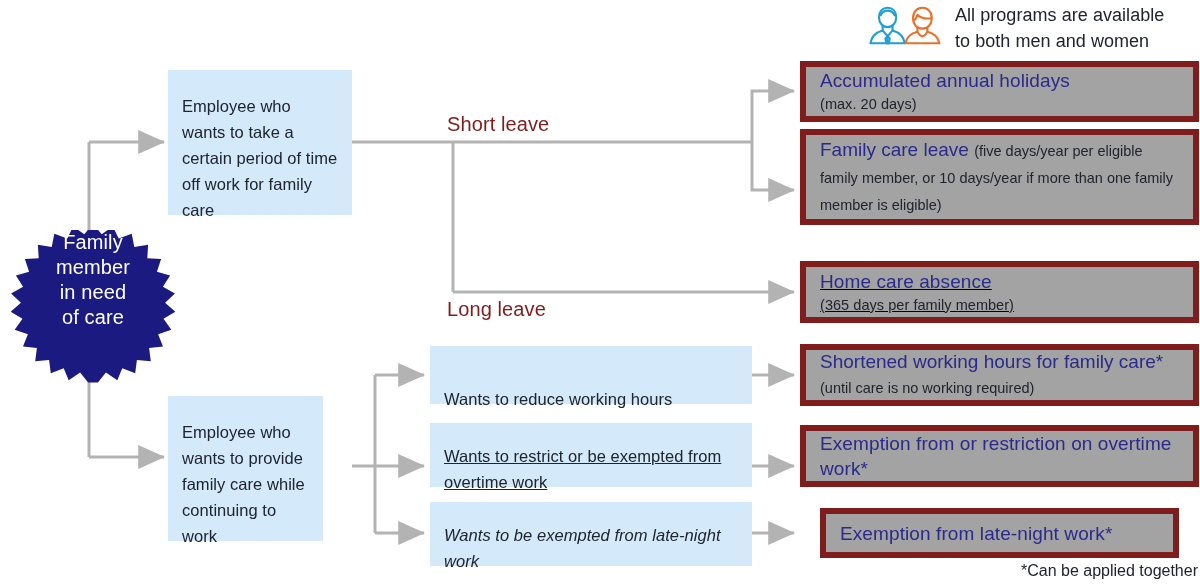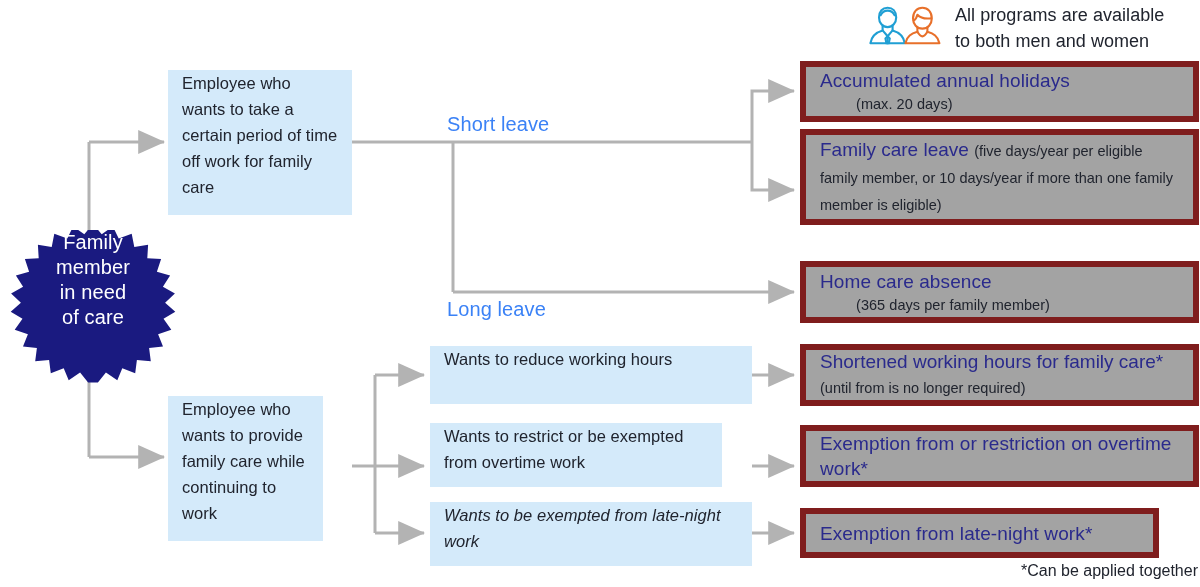--- a/index.html
+++ b/index.html
@@ -11,32 +11,32 @@
 
   
   .star-wrap{position:absolute;left:8px;top:230px;width:170px;height:155px;}
   .star-label{position:absolute;left:0;top:0;width:170px;height:155px;
     display:flex;flex-direction:column;align-items:center;justify-content:flex-start;
     color:#ffffff;font-size:20px;line-height:25px;text-align:center;letter-spacing:.1px;}
 
   
   .bluebox{position:absolute;background:#d4eafa;box-sizing:border-box;
     color:#20242e;font-size:16.5px;line-height:26px;letter-spacing:.05px;}
-  .bluebox .inner{padding:0 14px;height:100%;display:flex;flex-direction:column;justify-content:flex-start;}
+  .bluebox .inner{padding:8px 14px;height:100%;display:flex;flex-direction:column;justify-content:flex-end;}
 
   
   .navybox{position:absolute;box-sizing:border-box;border:6px solid #7f1d1d;background:#a3a3a3;}
   .navybox .inner{padding:0 14px;height:100%;display:flex;flex-direction:column;justify-content:center;}
   .nb-title{color:#2a2a8c;font-size:19px;line-height:25px;letter-spacing:.1px;}
-  .nb-sub{color:#20242e;font-size:14.5px;line-height:22px;letter-spacing:.05px;margin-left:36px;}
+  .nb-sub{color:#20242e;font-size:14.5px;line-height:22px;letter-spacing:.05px;}
   .nb-line{color:#2a2a8c;font-size:19px;line-height:25px;}
   .nb-line .sub{color:#20242e;font-size:14.5px;}
 
   
-  .branch-label{position:absolute;color:#3b82f6;font-size:20px;line-height:24px;letter-spacing:.1px;}
+  .branch-label{position:absolute;color:#7f1d1d;font-size:20px;line-height:24px;letter-spacing:.1px;}
 
   
   .note{position:absolute;left:955px;top:2px;width:248px;color:#20242e;
         font-size:18px;line-height:26px;letter-spacing:.05px;}
   .people-icon{position:absolute;left:866px;top:3px;width:86px;height:46px;}
 
   
   .footnote{position:absolute;right:2px;top:560px;color:#20242e;font-size:16px;line-height:22px;}
 </style>
 </head>
@@ -108,21 +108,21 @@
 
   <div class="branch-label" style="left:447px;top:112px;">Short leave</div>
   <div class="branch-label" style="left:447px;top:297px;">Long leave</div>
 
   <div class="bluebox" style="left:430px;top:346px;width:322px;height:58px;">
     <div class="inner">
         <span>Wants to reduce working hours</span>
       </div>
   </div>
 
-  <div class="bluebox" style="left:430px;top:423px;width:292px;height:64px;">
+  <div class="bluebox" style="left:430px;top:423px;width:322px;height:64px;text-decoration:underline;">
     <div class="inner">
         <span>Wants to restrict or be exempted from overtime work</span>
       </div>
   </div>
 
   <div class="bluebox" style="left:430px;top:502px;width:322px;height:64px;font-style:italic;">
     <div class="inner">
         <span>Wants to be exempted from late-night work</span>
       </div>
   </div>
@@ -136,43 +136,43 @@
 
   <div class="navybox" style="left:800px;top:129px;width:399px;height:96px;">
     <div class="inner">
       <div class="nb-line">
         <span>Family care leave</span>
         <span class="sub">(five days/year per eligible family member, or 10 days/year if more than one family member is eligible)</span>
       </div>
     </div>
   </div>
 
-  <div class="navybox" style="left:800px;top:261px;width:399px;height:62px;">
+  <div class="navybox" style="left:800px;top:261px;width:399px;height:62px;text-decoration:underline;">
     <div class="inner">
       <div class="nb-title">Home care absence</div>
       <div class="nb-sub">(365 days per family member)</div>
     </div>
   </div>
 
   <div class="navybox" style="left:800px;top:344px;width:399px;height:62px;">
     <div class="inner">
       <div class="nb-line">
         <span>Shortened working hours for family care*</span>
-        <span class="sub">(until from is no longer required)</span>
+        <span class="sub">(until care is no working required)</span>
       </div>
     </div>
   </div>
 
   <div class="navybox" style="left:800px;top:425px;width:399px;height:62px;">
     <div class="inner">
       <div class="nb-title">Exemption from or restriction on overtime work*</div>
     </div>
   </div>
 
-  <div class="navybox" style="left:800px;top:508px;width:359px;height:50px;">
+  <div class="navybox" style="left:820px;top:508px;width:359px;height:50px;">
     <div class="inner">
       <div class="nb-title">Exemption from late-night work*</div>
     </div>
   </div>
 
   <svg class="people-icon" viewBox="0 0 86 46" xmlns="http://www.w3.org/2000/svg">
     <g fill="none" stroke-width="2.1" stroke-linecap="round" stroke-linejoin="round">
       <g stroke="#1f9fd4">
         <path d="M13,14.5 c0,-6.2 3.6,-9.8 8.6,-9.8 c5,0 8.6,3.6 8.6,9.8 c0,5.3 -3.6,9.6 -8.6,9.6 c-5,0 -8.6,-4.3 -8.6,-9.6 z"></path>
         <path d="M14.6,12.2 c1.6,-3.2 4.1,-4.6 7,-4.6 c3,0 5.4,1.4 7,4.6"></path>

